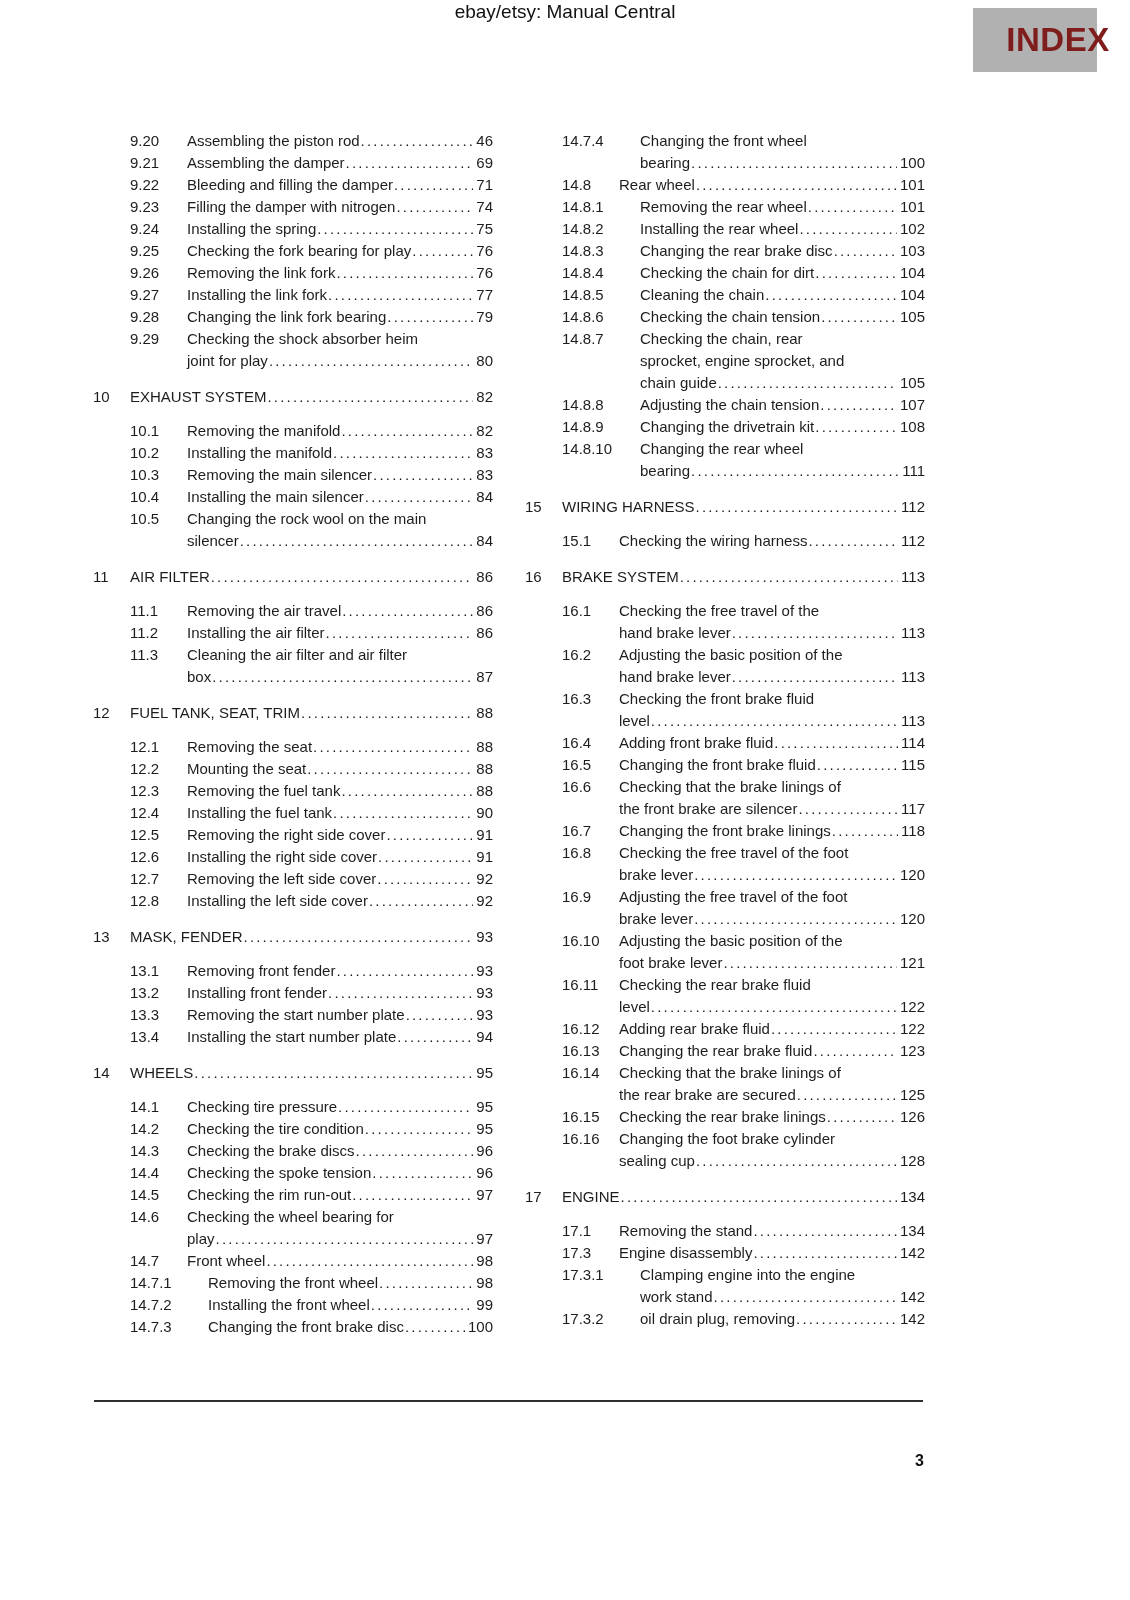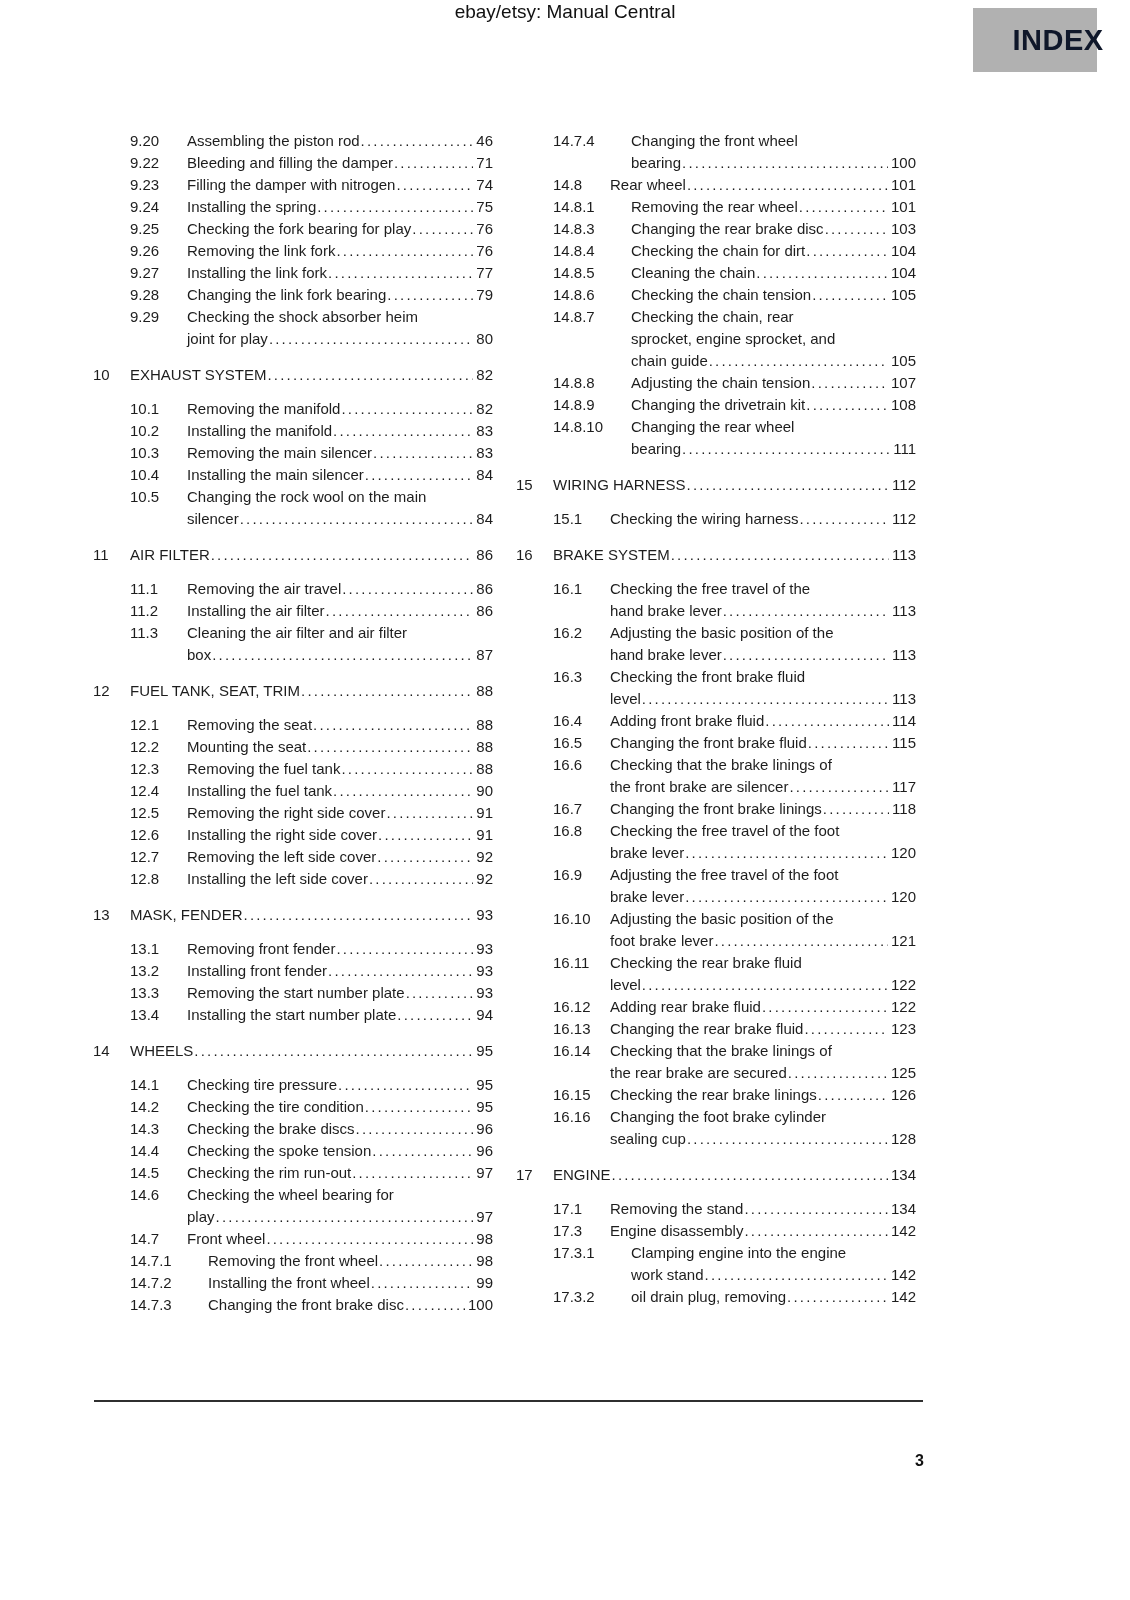--- a/index.html
+++ b/index.html
@@ -27,32 +27,32 @@
     top: 8px;
     right: 33px;
     width: 124px;
     height: 64px;
     background: #b1b1b1;
     display: flex;
     align-items: center;
     justify-content: center;
   }
   .index-label {
-    font-size: 29px;
+    font-size: 33px;
     font-weight: bold;
-    color: #0f172a;
+    color: #7f1d1d;
     letter-spacing: 0.5px;
     margin-left: 46px;
   }
   .toc {
     position: absolute;
     top: 130px;
     left: 93px;
     display: flex;
-    gap: 23px;
+    gap: 32px;
   }
   .toc-col { width: 400px; }
   .entry {
     display: grid;
     font-size: 15px;
     line-height: 22px;
   }
   .entry.chapter { grid-template-columns: 37px 1fr; margin: 14px 0 12px 0; }
   .entry.section { grid-template-columns: 57px 1fr; margin-left: 37px; }
   .entry.subsection { grid-template-columns: 78px 1fr; margin-left: 37px; }
@@ -108,20 +108,30 @@
     <span class="num">9.20</span>
     <div class="body">
       <div class="last-line">
         <span class="label">Assembling the piston rod</span>
         <span class="dots"></span>
         <span class="pg">46</span>
       </div>
     </div>
   </div>
         <div class="entry section">
+    <span class="num">9.21</span>
+    <div class="body">
+      <div class="last-line">
+        <span class="label">Assembling the damper</span>
+        <span class="dots"></span>
+        <span class="pg">69</span>
+      </div>
+    </div>
+  </div>
+        <div class="entry section">
     <span class="num">9.22</span>
     <div class="body">
       <div class="last-line">
         <span class="label">Bleeding and filling the damper</span>
         <span class="dots"></span>
         <span class="pg">71</span>
       </div>
     </div>
   </div>
         <div class="entry section">
@@ -571,20 +581,30 @@
       </div>
     </div>
   </div>
         <div class="entry subsection">
     <span class="num">14.8.1</span>
     <div class="body">
       <div class="last-line">
         <span class="label">Removing the rear wheel</span>
         <span class="dots"></span>
         <span class="pg">101</span>
+      </div>
+    </div>
+  </div>
+        <div class="entry subsection">
+    <span class="num">14.8.2</span>
+    <div class="body">
+      <div class="last-line">
+        <span class="label">Installing the rear wheel</span>
+        <span class="dots"></span>
+        <span class="pg">102</span>
       </div>
     </div>
   </div>
         <div class="entry subsection">
     <span class="num">14.8.3</span>
     <div class="body">
       <div class="last-line">
         <span class="label">Changing the rear brake disc</span>
         <span class="dots"></span>
         <span class="pg">103</span>

